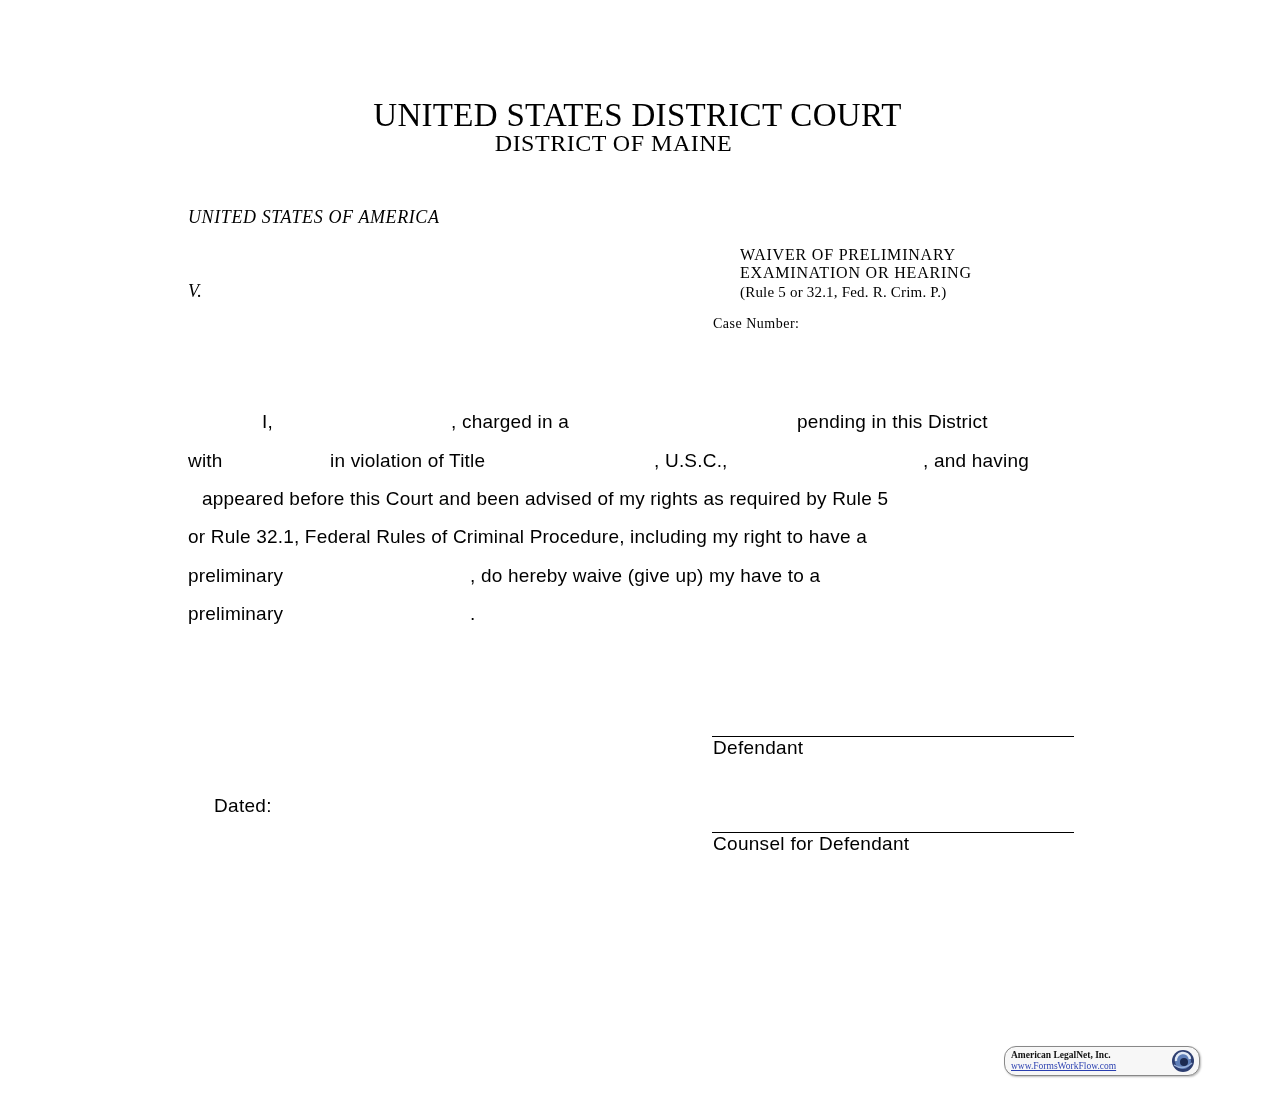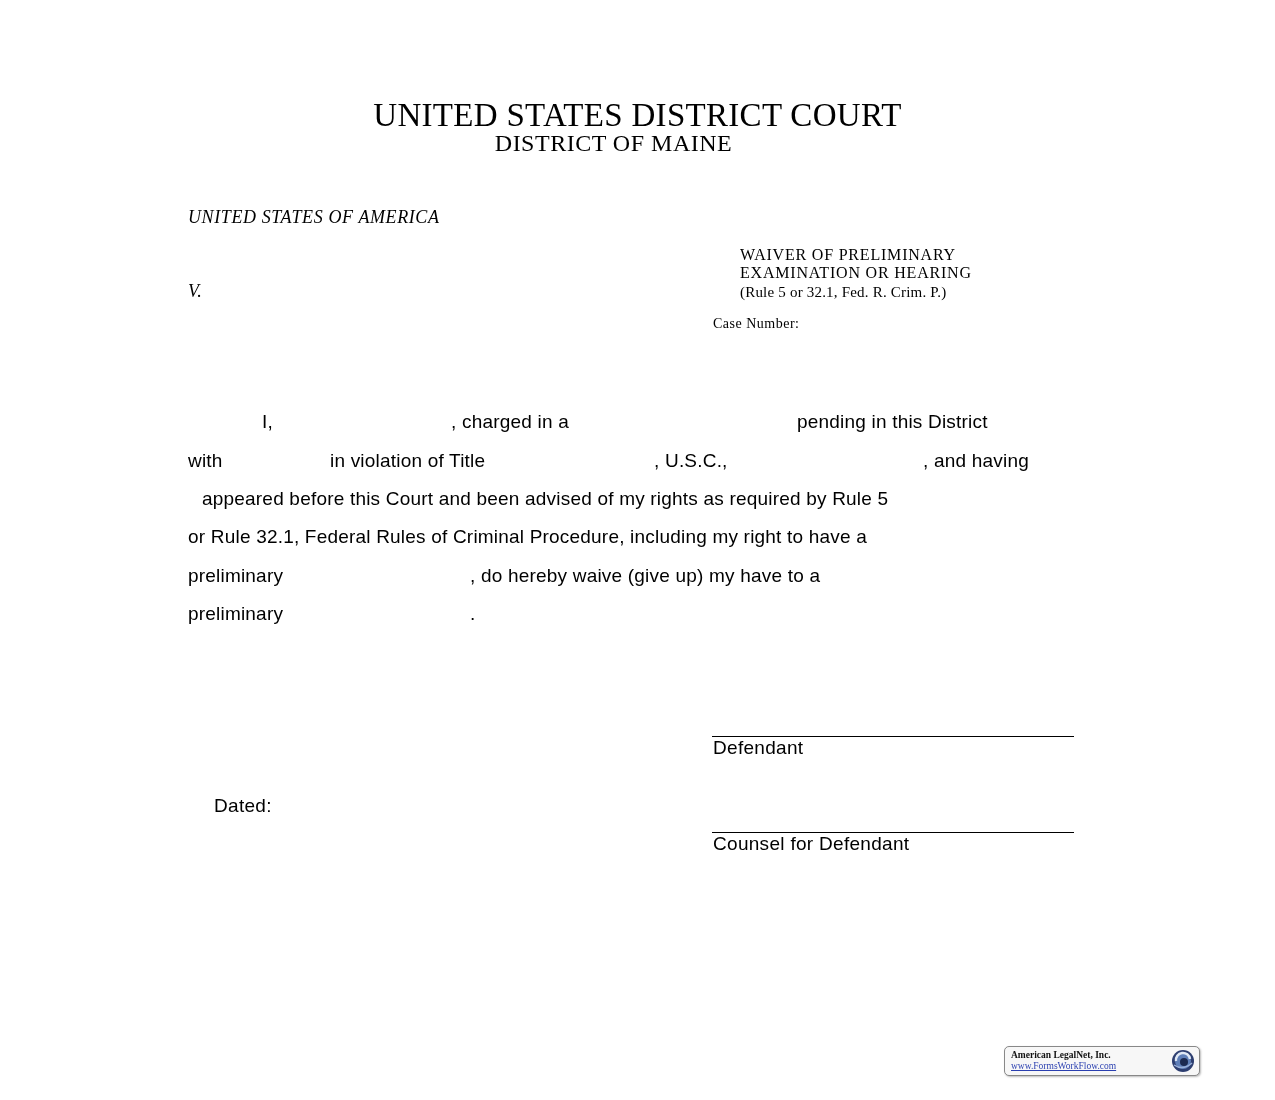--- a/index.html
+++ b/index.html
@@ -10,21 +10,21 @@
     .title { left: 0; width: 1275px; text-align: center; top: 97px; font-size: 33px; letter-spacing: 0.3px; }
     .subtitle { left: 0; width: 1227px; text-align: center; top: 130px; font-size: 24px; letter-spacing: 0.5px; }
     .caption-left { left: 188px; font-size: 18px; letter-spacing: 0.6px; font-style: italic; }
     .right-block { left: 712px; font-size: 16px; letter-spacing: 0.8px; line-height: 18px; margin-left: 28px; }
     .rule-line { font-size: 15px; letter-spacing: 0.2px; }
     .body-text { font-size: 19px; letter-spacing: 0.2px; }
     .sigline { position: absolute; left: 712px; width: 362px; border-top: 1.5px solid #000; height: 0; }
     .siglabel { left: 713px; font-size: 19px; letter-spacing: 0.3px; }
     .badge {
       position: absolute; left: 1004px; top: 1046px; width: 194px; height: 28px;
-      border: 1px solid #888; border-radius: 5px; background: #f7f7f7;
+      border: 1px solid #888; border-radius: 12px; background: #f7f7f7;
       box-shadow: 1px 1px 2px #bbb;
     }
     .badge-company { position: absolute; left: 6px; top: 3px; font-size: 9.5px; font-weight: bold; font-family: "Liberation Serif", serif; color: #111; }
     .badge-url { position: absolute; left: 6px; top: 14px; font-size: 9.5px; font-family: "Liberation Serif", serif; color: #2a3fb0; text-decoration: underline; text-align: right; }
     .badge-globe { position: absolute; right: 4px; top: 2px; width: 24px; height: 24px; }
   </style>
 </head>
 <body>
 
 <div class="abs serif title">UNITED STATES DISTRICT COURT</div>

